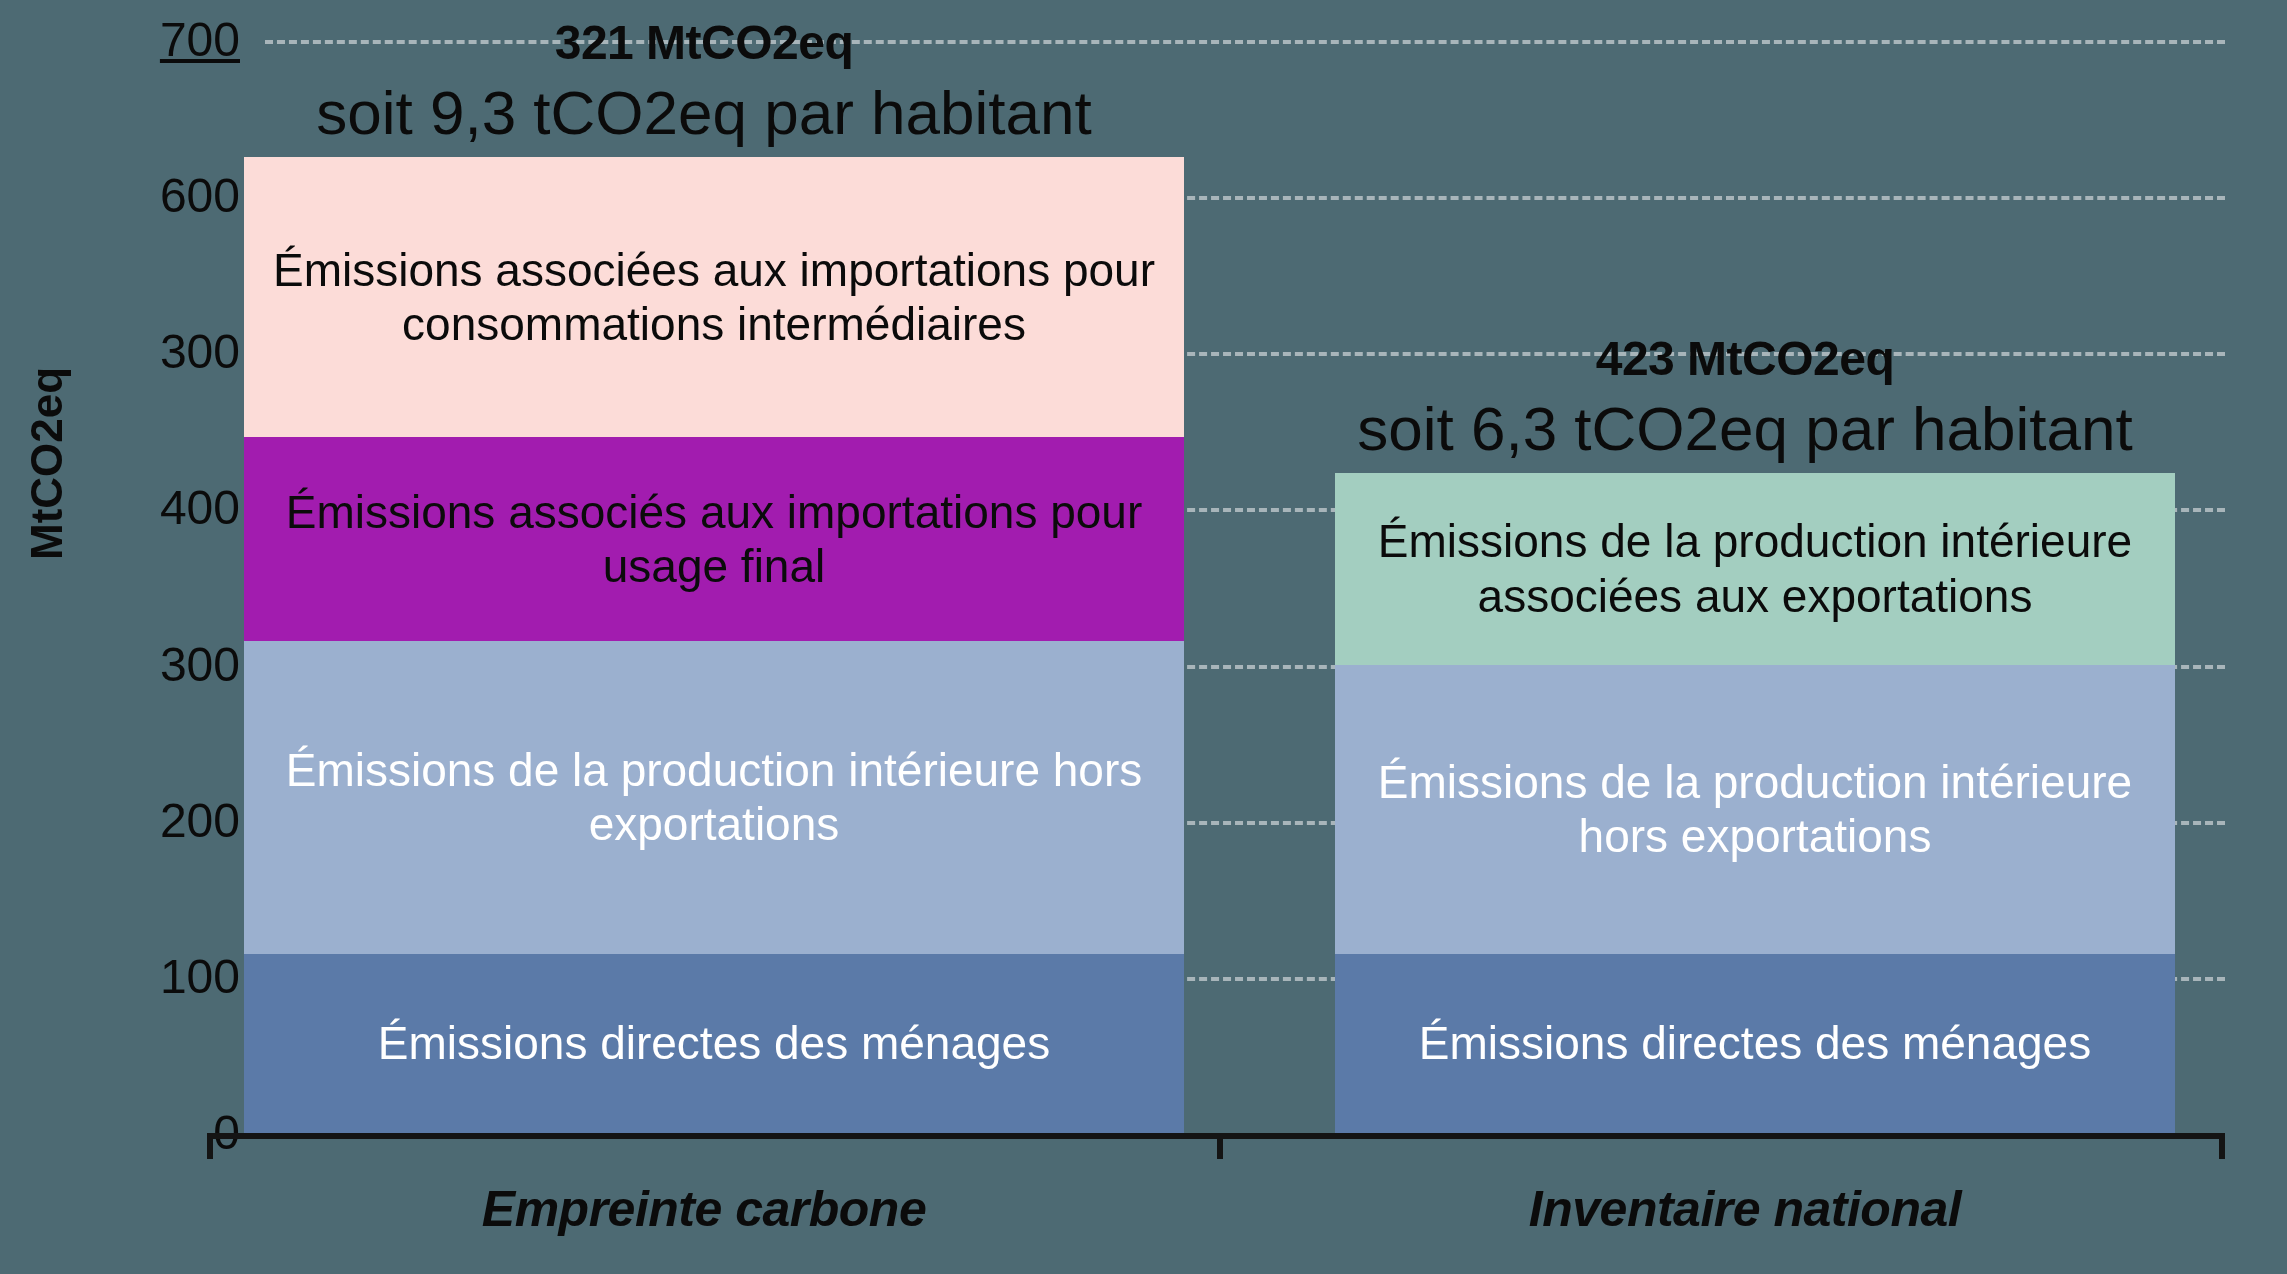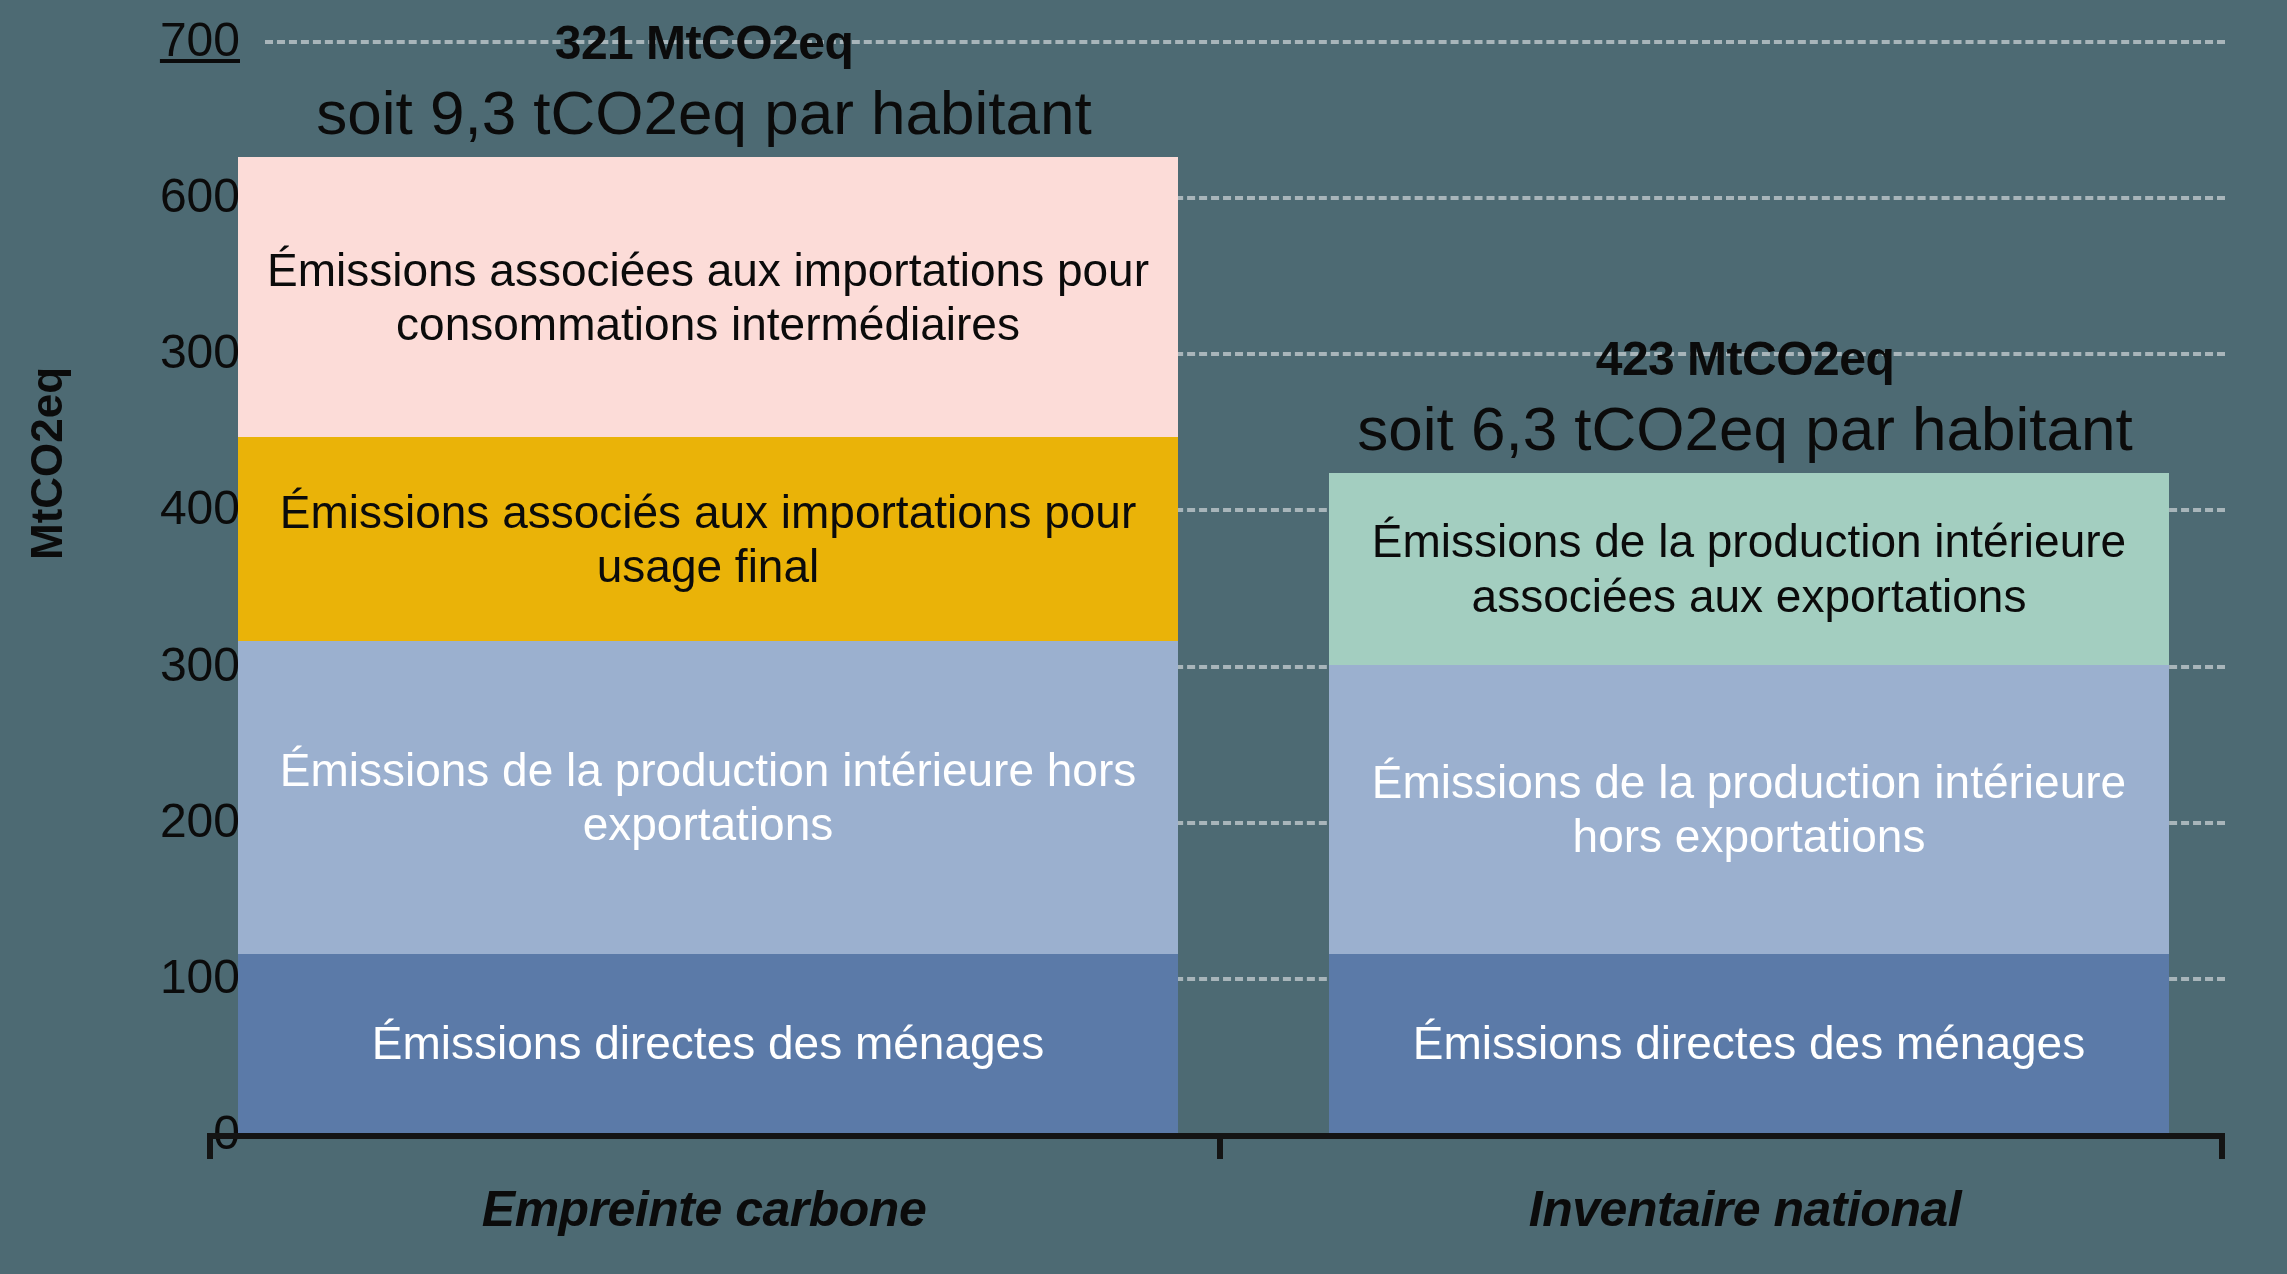--- a/index.html
+++ b/index.html
@@ -51,21 +51,21 @@
     transform-origin:left top;
     font-size:44px;font-weight:700;color:#0b0b0b;
     letter-spacing:0px;
     white-space:nowrap;
   }
   
   .bar{
     position:absolute;bottom:0;
   }
   .seg{
-    position:absolute;left:4px;width:100%;
+    position:absolute;left:10px;width:100%;
     display:flex;align-items:center;justify-content:center;
     text-align:center;
     font-size:46px;line-height:1.18;
     box-sizing:border-box;
     padding:0 8px;
   }
   .seg-dark-text{color:#0b0b0b;}
   .seg-light-text{color:#ffffff;}
   .bartitle{
     position:absolute;left:0;width:100%;
@@ -108,21 +108,21 @@
     <div class="ytick-wrap" style="top:780.7px;">200</div>
     <div class="ytick-wrap" style="top:936.9px;">100</div>
     <div class="ytick-wrap" style="top:1093px;">0</div>
 
     <div class="bar" style="left:-31px;width:940px;height:975.9px;">
 
       <div class="seg seg-dark-text" style="bottom:696.1px;height:279.8px;background:#fcdcd8;">
         <span>Émissions associées aux importations pour consommations intermédiaires</span>
       </div>
 
-      <div class="seg seg-dark-text" style="bottom:492.0px;height:204.1px;background:#eab308;">
+      <div class="seg seg-dark-text" style="bottom:492.0px;height:204.1px;background:#a21caf;">
         <span>Émissions associés aux importations pour usage final</span>
       </div>
 
       <div class="seg seg-light-text" style="bottom:179.5px;height:312.5px;background:#9bb0cf;">
         <span>Émissions de la production intérieure hors exportations</span>
       </div>
 
       <div class="seg seg-light-text" style="bottom:0px;height:179.5px;background:#5b7aa8;">
         <span>Émissions directes des ménages</span>
       </div>

